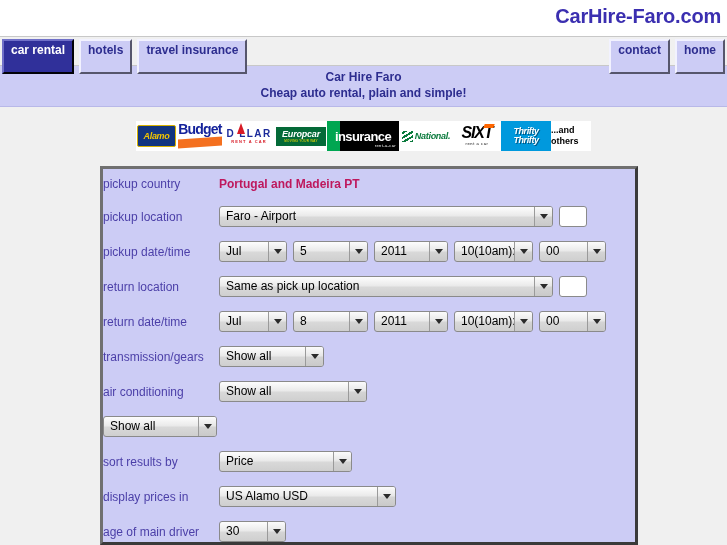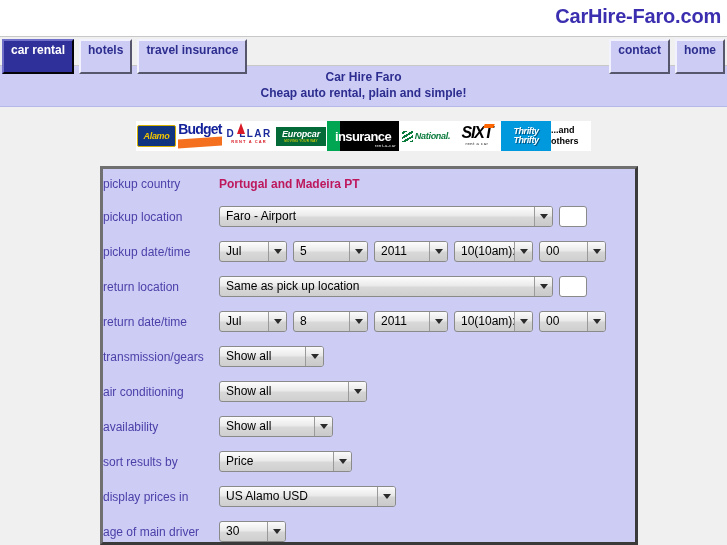--- a/index.html
+++ b/index.html
@@ -545,21 +545,20 @@
     <div class="row-label">air conditioning</div>
     <div class="sel w-ac">
       <span class="sel-text">Show all</span>
       <span class="sel-arrowbox">
           <i class="arrow"></i>
         </span>
     </div>
   </div>
 
   <div class="form-row">
-    <div class="row-label">availability</div>
     <div class="sel w-avail">
       <span class="sel-text">Show all</span>
       <span class="sel-arrowbox">
           <i class="arrow"></i>
         </span>
     </div>
   </div>
 
   <div class="form-row">
     <div class="row-label">sort results by</div>

